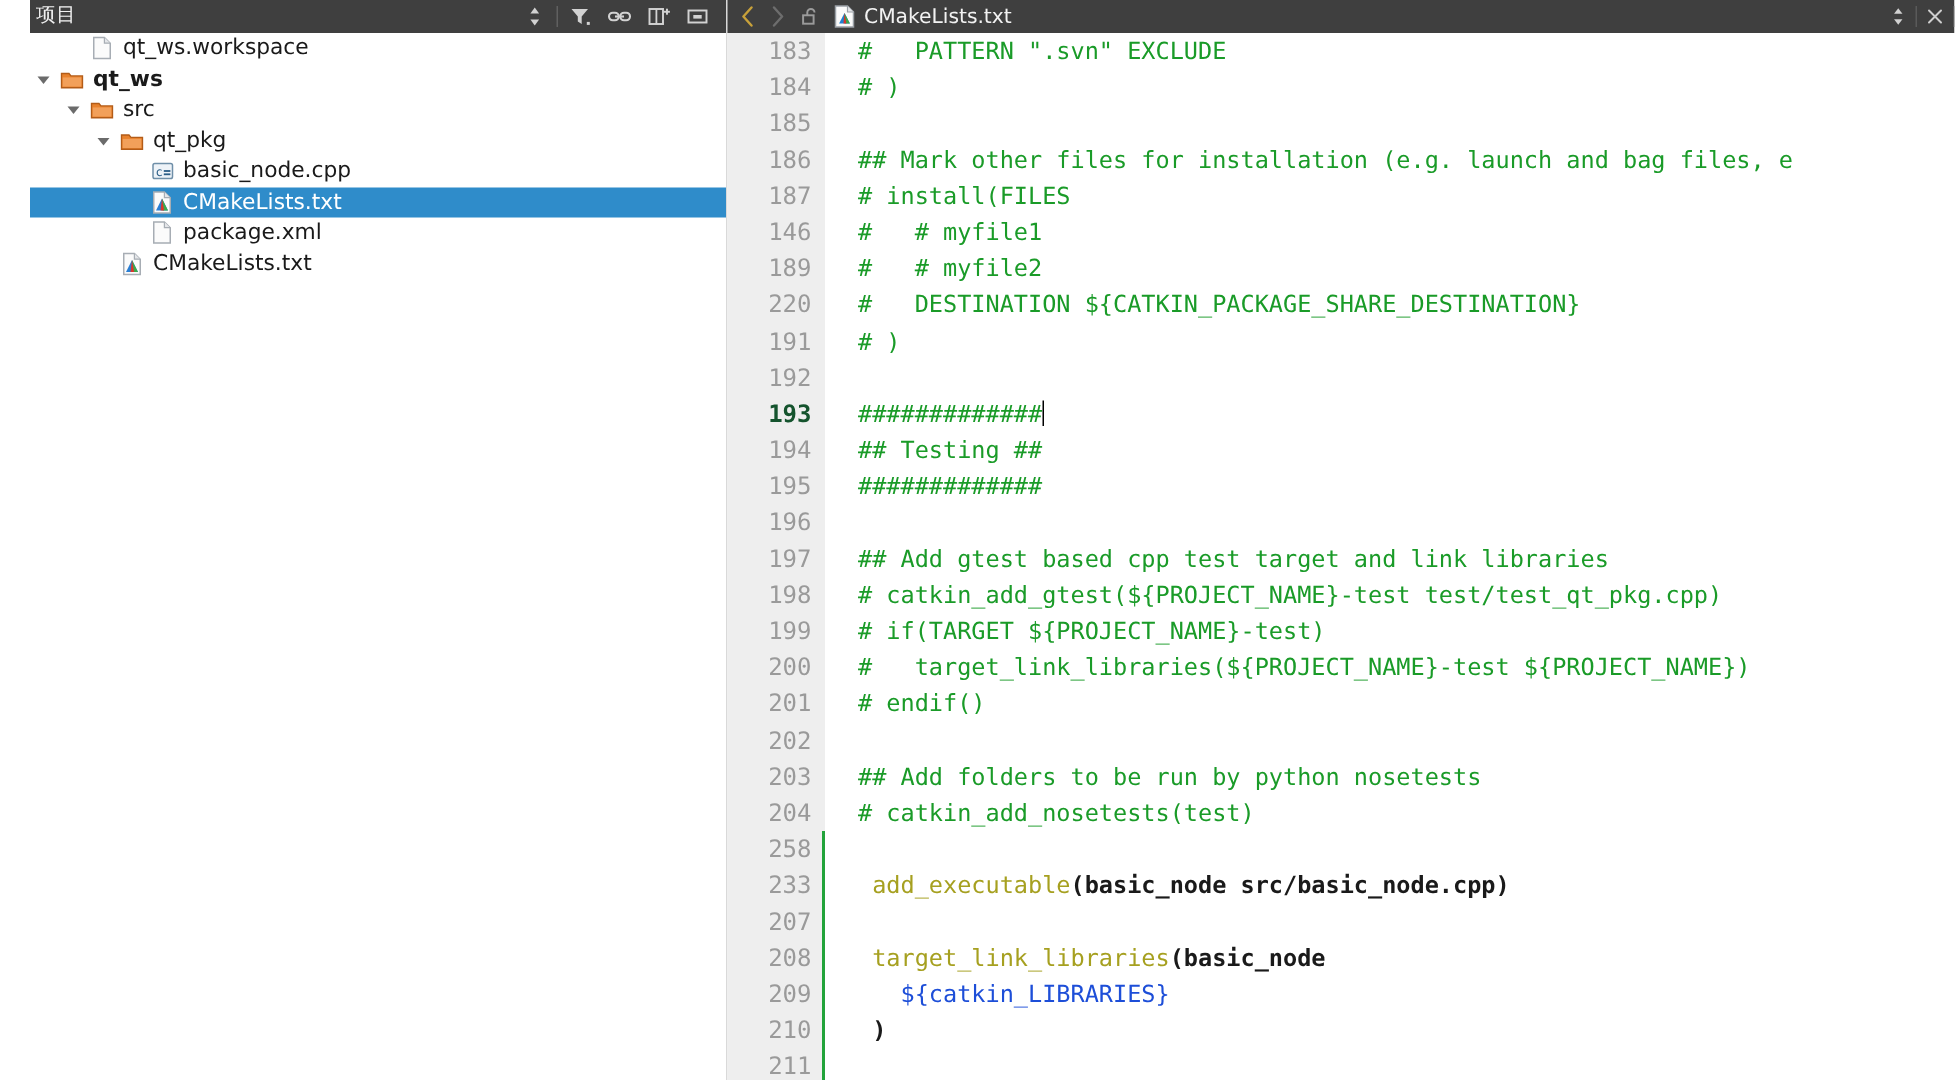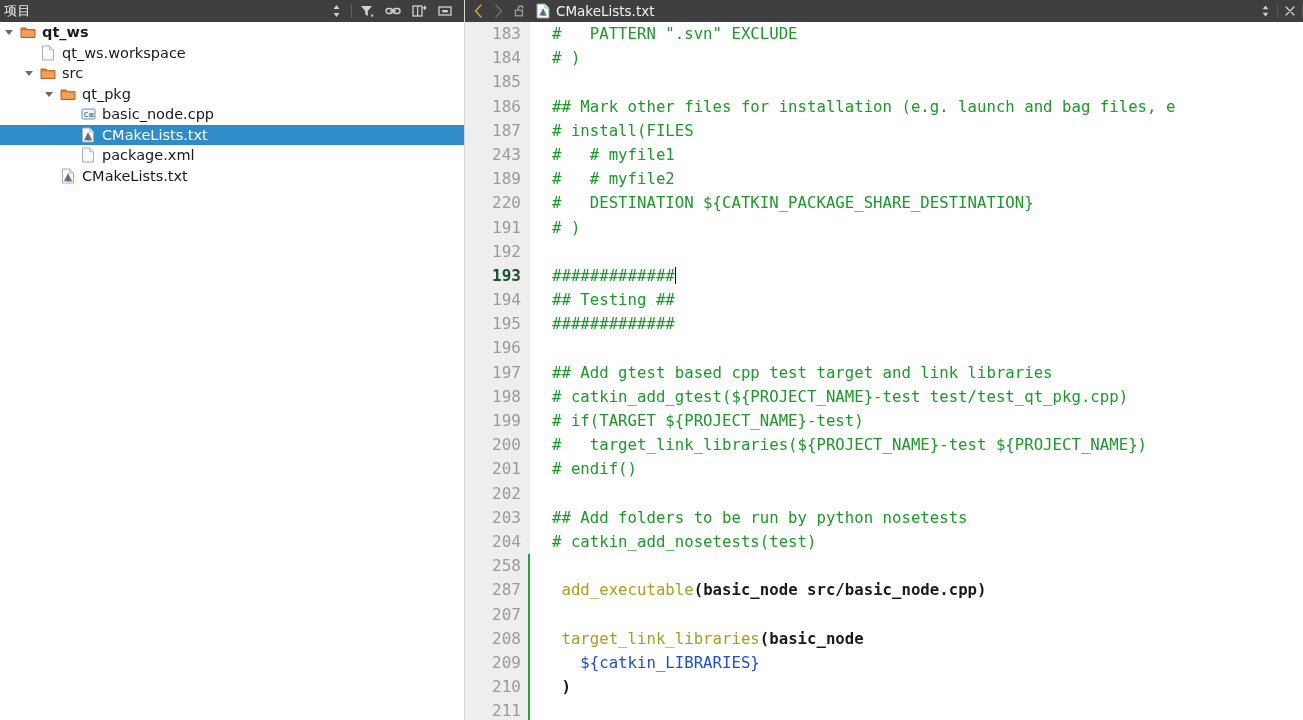--- a/index.html
+++ b/index.html
@@ -11,20 +11,21 @@
   }
   #app { position: relative; width: 1303px; height: 720px; display: flex; }
 
   
   #sidebar {
     width: 465px; height: 720px;
     background: #404040;
     display: flex; flex-direction: column;
     border-right: 1px solid #d9d9d9;
     flex: 0 0 465px;
+    margin-left: 20px;
   }
   .panel-header {
     height: 22px; flex: 0 0 22px;
     background: #3f3f3f;
     display: flex; align-items: center;
     padding: 0 6px 0 4px;
     color: #e8e8e8;
   }
   .panel-title {
     font-size: 13px; line-height: 22px;
@@ -178,44 +179,44 @@
           <svg width="14" height="14" viewBox="0 0 14 14">
             <rect x="1" y="3" width="12" height="8" fill="none" stroke="#d2d2d2" stroke-width="1.3"></rect>
             <rect x="4.2" y="6" width="5.6" height="2.4" fill="#d2d2d2"></rect>
           </svg>
         </div>
       </div>
     </div>
 
     <div id="tree">
         <div class="trow">
+          <span style="width: 20px; flex: 0 0 20px;"></span>
+          <span class="twist"></span>
+          <span class="ticon">
+            <svg width="14" height="16" viewBox="0 0 14 16">
+              <path d="M1.5 1 H8.6 L12.5 4.8 V15 H1.5 Z" fill="#fbfbfb" stroke="#a7adb4" stroke-width="1"></path>
+              <path d="M8.6 1 V4.8 H12.5" fill="#e4e6e9" stroke="#a7adb4" stroke-width="0.8"></path>
+            </svg>
+          </span>
+          <span class="tlabel">qt_ws.workspace</span>
+        </div>
+        <div class="trow">
           <span style="width: 0px; flex: 0 0 0px;"></span>
           <span class="twist">
             <svg width="10" height="10" viewBox="0 0 10 10">
               <path d="M1 3 L9 3 L5 8 Z" fill="#6b6b6b"></path>
             </svg>
           </span>
           <span class="ticon">
             <svg width="16" height="14" viewBox="0 0 16 14">
               <path d="M1 3 H6 L7.3 4.6 H15 V12.5 H1 Z" fill="#e8822d" stroke="#b35c18" stroke-width="0.9"></path>
               <rect x="1.8" y="5.6" width="12.4" height="6.1" fill="#f2a05a"></rect>
             </svg>
           </span>
           <span class="tlabel bold">qt_ws</span>
-        </div>
-        <div class="trow">
-          <span style="width: 20px; flex: 0 0 20px;"></span>
-          <span class="twist"></span>
-          <span class="ticon">
-            <svg width="14" height="16" viewBox="0 0 14 16">
-              <path d="M1.5 1 H8.6 L12.5 4.8 V15 H1.5 Z" fill="#fbfbfb" stroke="#a7adb4" stroke-width="1"></path>
-              <path d="M8.6 1 V4.8 H12.5" fill="#e4e6e9" stroke="#a7adb4" stroke-width="0.8"></path>
-            </svg>
-          </span>
-          <span class="tlabel">qt_ws.workspace</span>
         </div>
         <div class="trow">
           <span style="width: 20px; flex: 0 0 20px;"></span>
           <span class="twist">
             <svg width="10" height="10" viewBox="0 0 10 10">
               <path d="M1 3 L9 3 L5 8 Z" fill="#6b6b6b"></path>
             </svg>
           </span>
           <span class="ticon">
             <svg width="16" height="14" viewBox="0 0 16 14">
@@ -343,39 +344,39 @@
     </div>
 
     <div class="code-wrap">
       <div class="gutter">
         <div class="changebar" style="top: 532.4px; height: 169.4px; background: rgb(34, 163, 58);"></div>
       <div class="gline">183</div>
           <div class="gline">184</div>
           <div class="gline">185</div>
           <div class="gline">186</div>
           <div class="gline">187</div>
-          <div class="gline">243</div>
+          <div class="gline">146</div>
           <div class="gline">189</div>
           <div class="gline">220</div>
           <div class="gline">191</div>
           <div class="gline">192</div>
           <div class="gline cur">193</div>
           <div class="gline">194</div>
           <div class="gline">195</div>
           <div class="gline">196</div>
           <div class="gline">197</div>
           <div class="gline">198</div>
           <div class="gline">199</div>
           <div class="gline">200</div>
           <div class="gline">201</div>
           <div class="gline">202</div>
           <div class="gline">203</div>
           <div class="gline">204</div>
           <div class="gline">258</div>
-          <div class="gline">287</div>
+          <div class="gline">233</div>
           <div class="gline">207</div>
           <div class="gline">208</div>
           <div class="gline">209</div>
           <div class="gline">210</div>
           <div class="gline">211</div>
         </div>
       <div class="codearea">
           <div class="cline"><span class="cm">#   PATTERN ".svn" EXCLUDE</span></div>
           <div class="cline"><span class="cm"># )</span></div>
           <div class="cline">&nbsp;</div>

